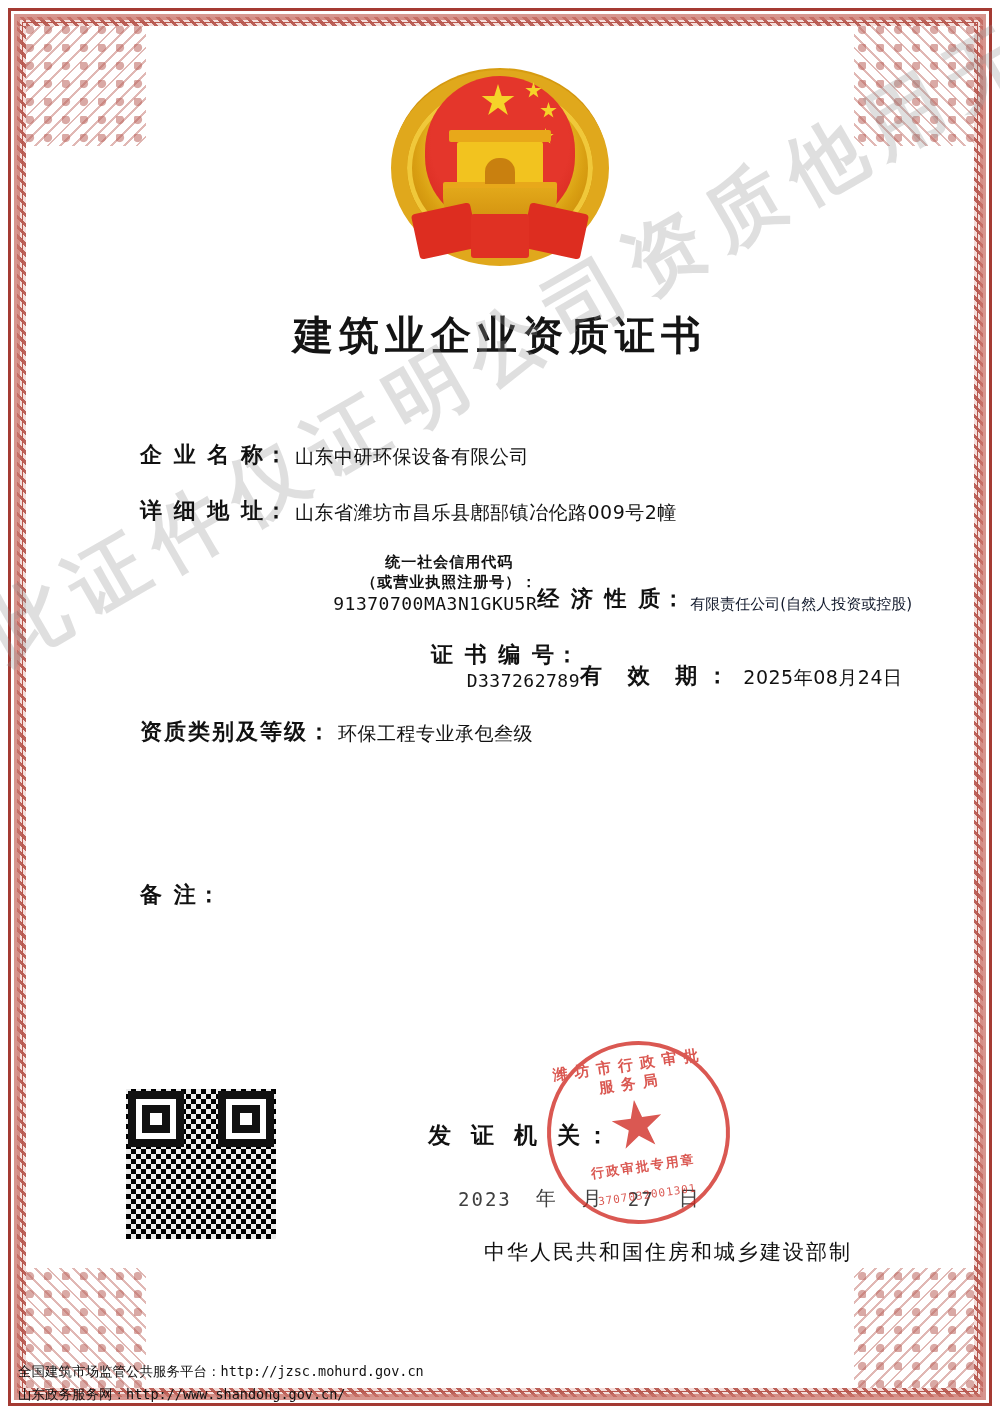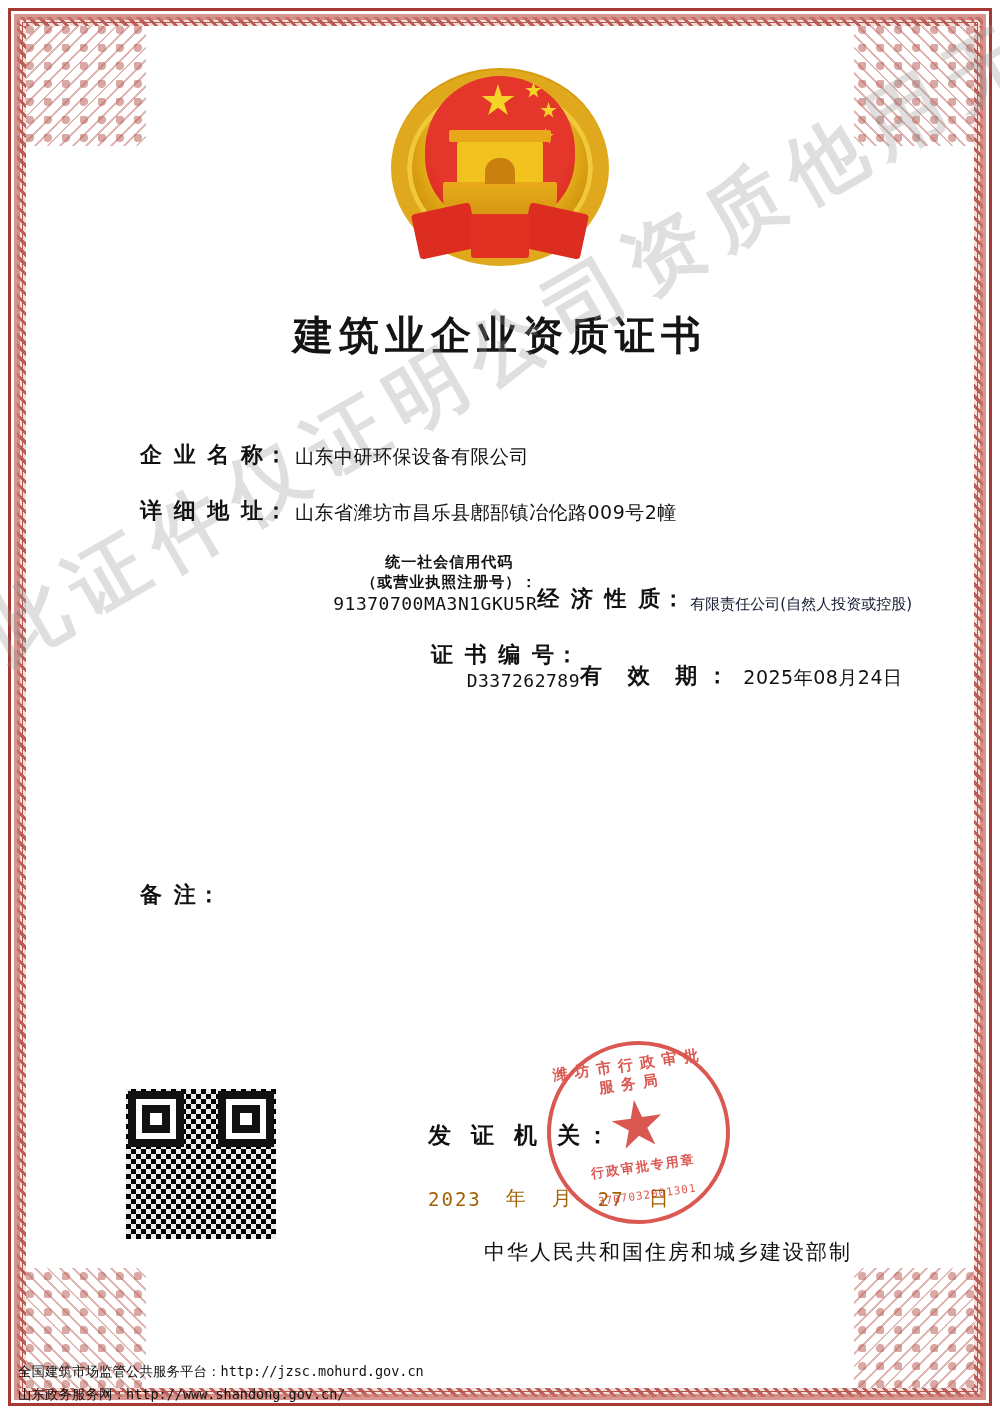--- a/index.html
+++ b/index.html
@@ -225,22 +225,22 @@
   .qr:after{right:2px;top:2px;}
 
   .issuer-block{
     position:absolute;right:44px;bottom:108px;width:480px;text-align:left;
   }
   .issuer-line{
     font-size:23px;font-weight:700;letter-spacing:6px;color:#111;
     margin-bottom:34px;
   }
   .date-line{
-    font-size:20px;color:#a16207;letter-spacing:2px;
-    display:flex;align-items:center;gap:24px;
+    font-size:20px;color:#404040;letter-spacing:2px;
+    display:flex;align-items:center;gap:24px;margin-left:30px;
     margin-bottom:26px;
   }
   .date-line .num{font-family:"DejaVu Sans Mono","Liberation Mono",monospace;font-size:19px;}
   .ministry{
     font-size:21px;letter-spacing:2px;color:#111;text-align:center;
   }
 
   
   .seal{
     position:absolute;right:222px;bottom:150px;
@@ -343,20 +343,24 @@
       <div class="col-left">
         <span class="label">证 书 编 号：</span>
         <span class="value mono">D337262789</span>
       </div>
       <div class="col-right">
         <span class="label spread">有 效 期：</span>
         <span class="value">2025年08月24日</span>
       </div>
     </div>
 
+    <div class="row">
+      <span class="label">资质类别及等级：</span>
+      <span class="value">环保工程专业承包叁级</span>
+    </div>
   </div>
 
   <div class="remark-row">
     <span class="label">备  注：</span>
   </div>
 
   <div class="qr"></div>
 
   <div class="issuer-block">
     <div class="issuer-line">发 证 机 关：</div>

